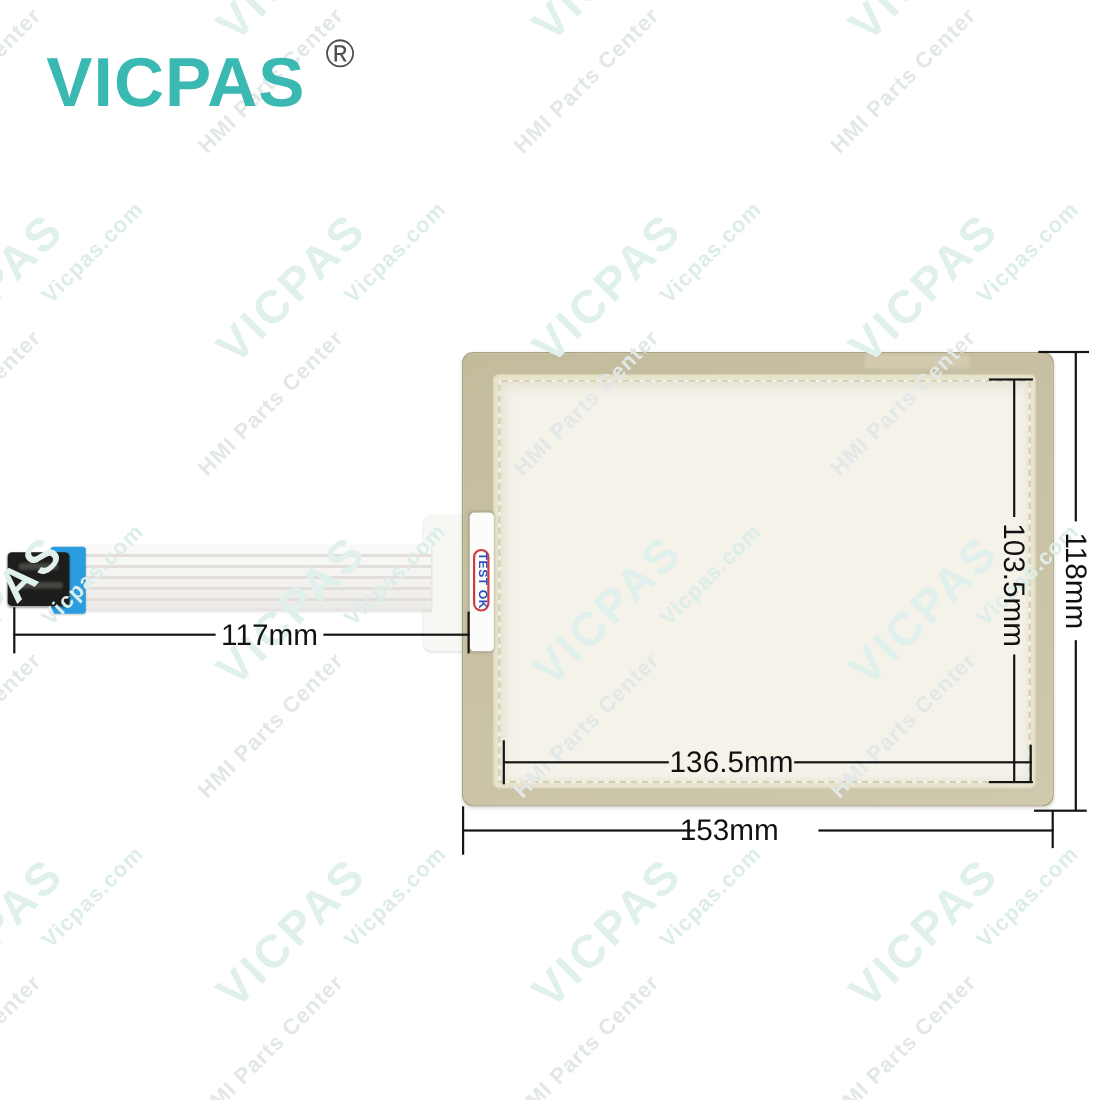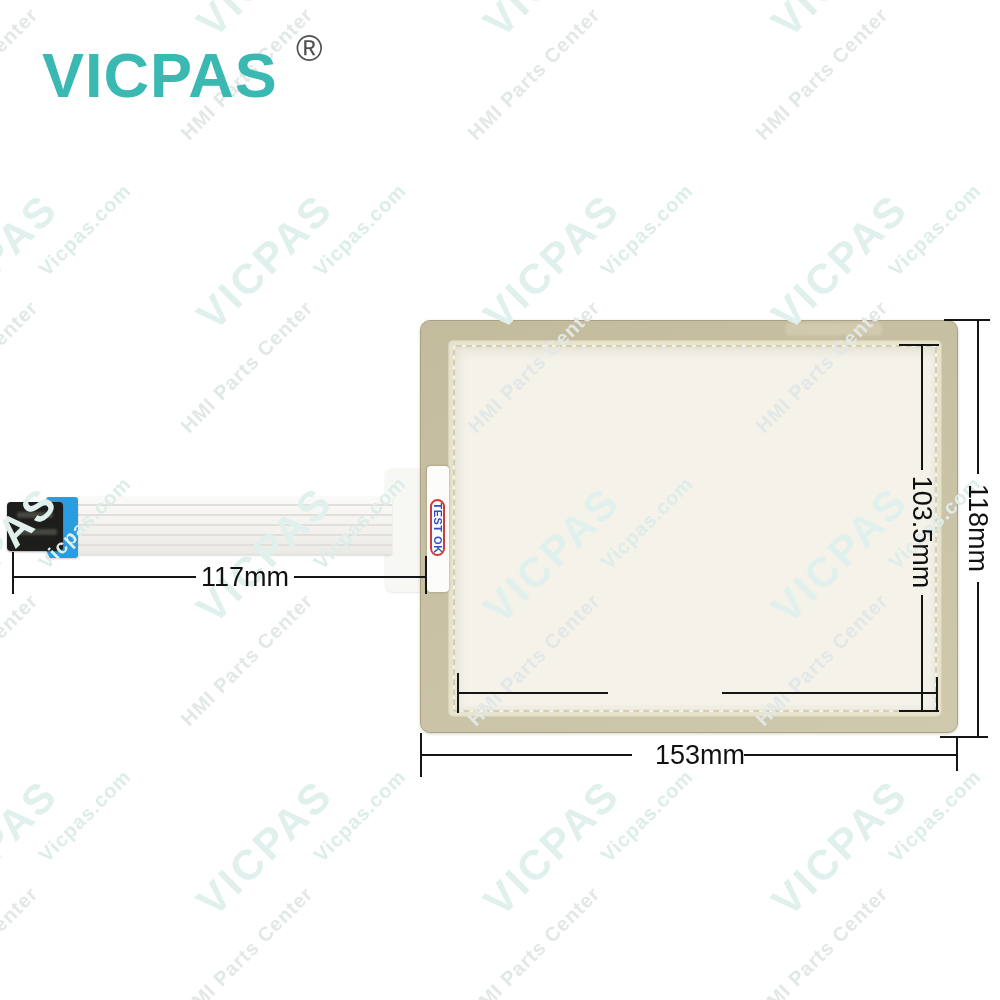--- a/index.html
+++ b/index.html
@@ -224,26 +224,27 @@
     <div class="dl" style="left:12px;top:576px;width:184px;height:2px"></div>
     <div class="dl" style="left:294px;top:576px;width:133px;height:2px"></div>
     <div class="dl" style="left:12px;top:552px;width:2px;height:42px"></div>
     <div class="dl" style="left:425px;top:556px;width:2px;height:38px"></div>
     <div class="dim-label" style="left:195px;top:562px;width:100px">117mm</div>
 
     <div class="dl" style="left:458px;top:692px;width:150px;height:2px"></div>
     <div class="dl" style="left:722px;top:692px;width:216px;height:2px"></div>
     <div class="dl" style="left:457px;top:673px;width:2px;height:40px"></div>
     <div class="dl" style="left:936px;top:677px;width:2px;height:34px"></div>
+    <div class="dim-label" style="left:590px;top:678px;width:150px">136.5mm</div>
 
     <div class="dl" style="left:421px;top:754px;width:211px;height:2px"></div>
     <div class="dl" style="left:744px;top:754px;width:214px;height:2px"></div>
     <div class="dl" style="left:420px;top:733px;width:2px;height:44px"></div>
     <div class="dl" style="left:956px;top:737px;width:2px;height:34px"></div>
-    <div class="dim-label" style="left:640px;top:740px;width:120px">153mm</div>
+    <div class="dim-label" style="left:603px;top:740px;width:120px">153mm</div>
 
     <div class="dl" style="left:921px;top:345px;width:2px;height:125px"></div>
     <div class="dl" style="left:921px;top:595px;width:2px;height:116px"></div>
     <div class="dl" style="left:899px;top:344px;width:40px;height:2px"></div>
     <div class="dl" style="left:899px;top:710px;width:40px;height:2px"></div>
     <div class="dim-label vert" style="left:922px;top:532px">103.5mm</div>
 
     <div class="dl" style="left:977px;top:320px;width:2px;height:154px"></div>
     <div class="dl" style="left:977px;top:582px;width:2px;height:155px"></div>
     <div class="dl" style="left:944px;top:319px;width:46px;height:2px"></div>

